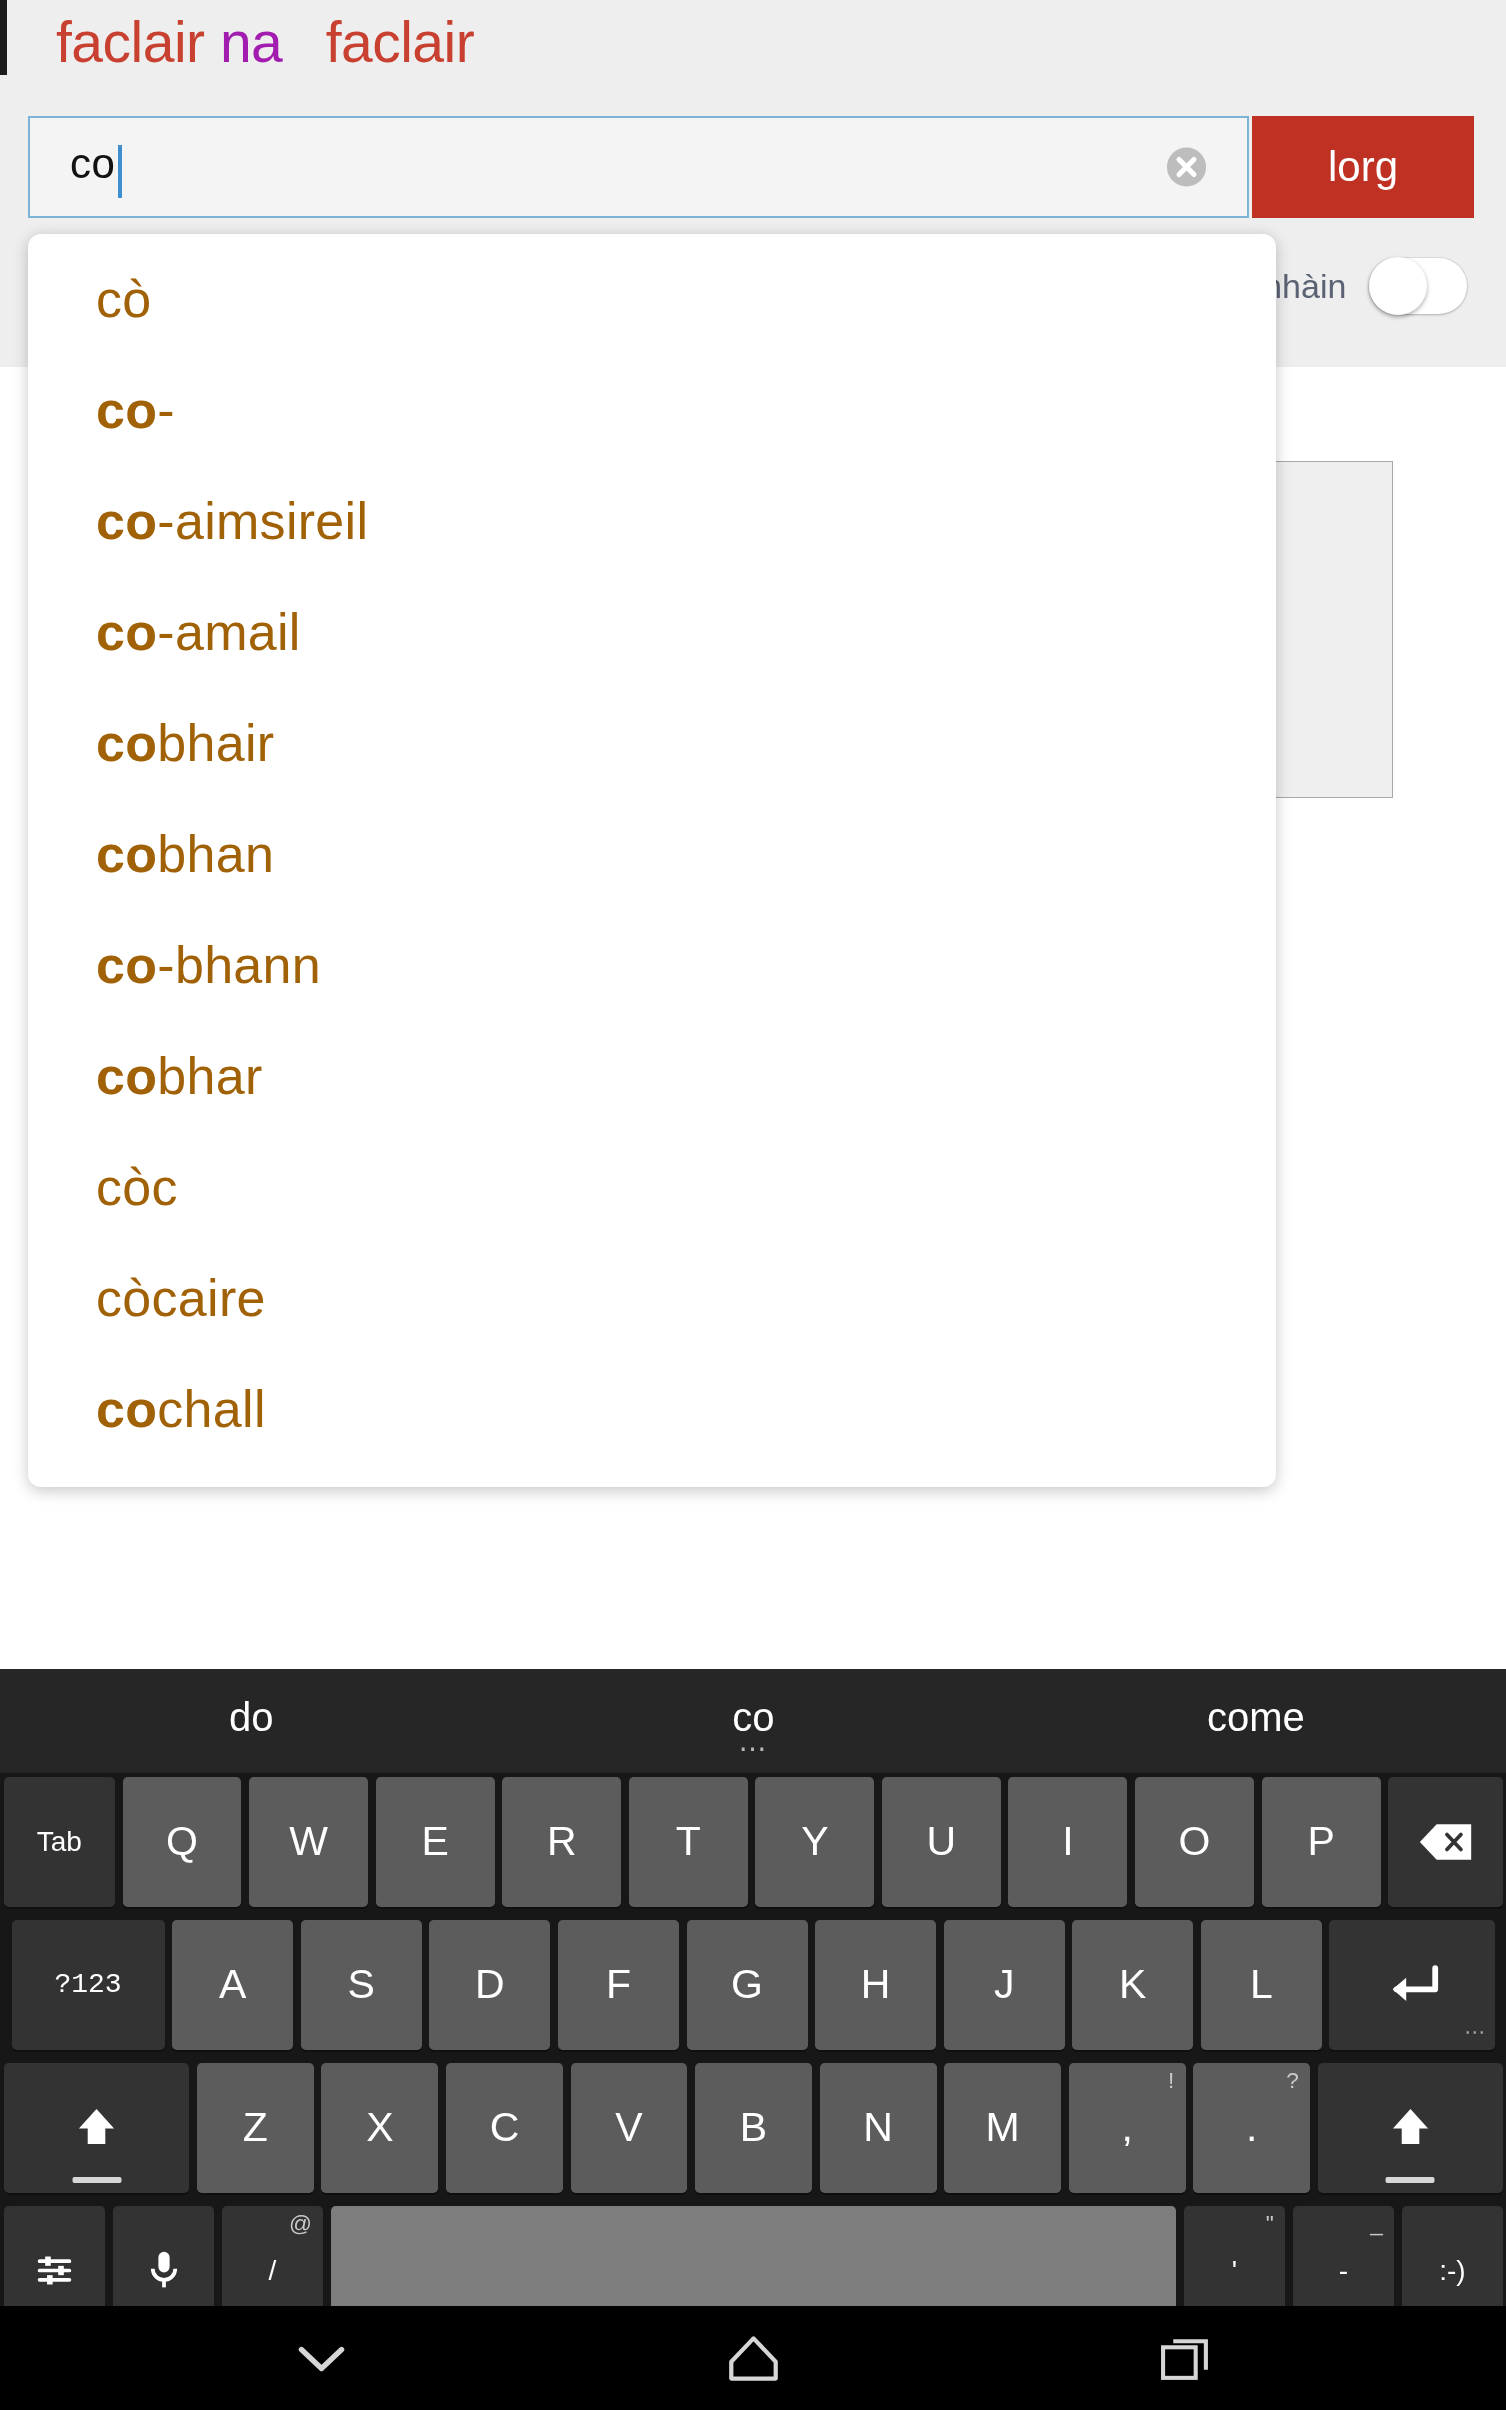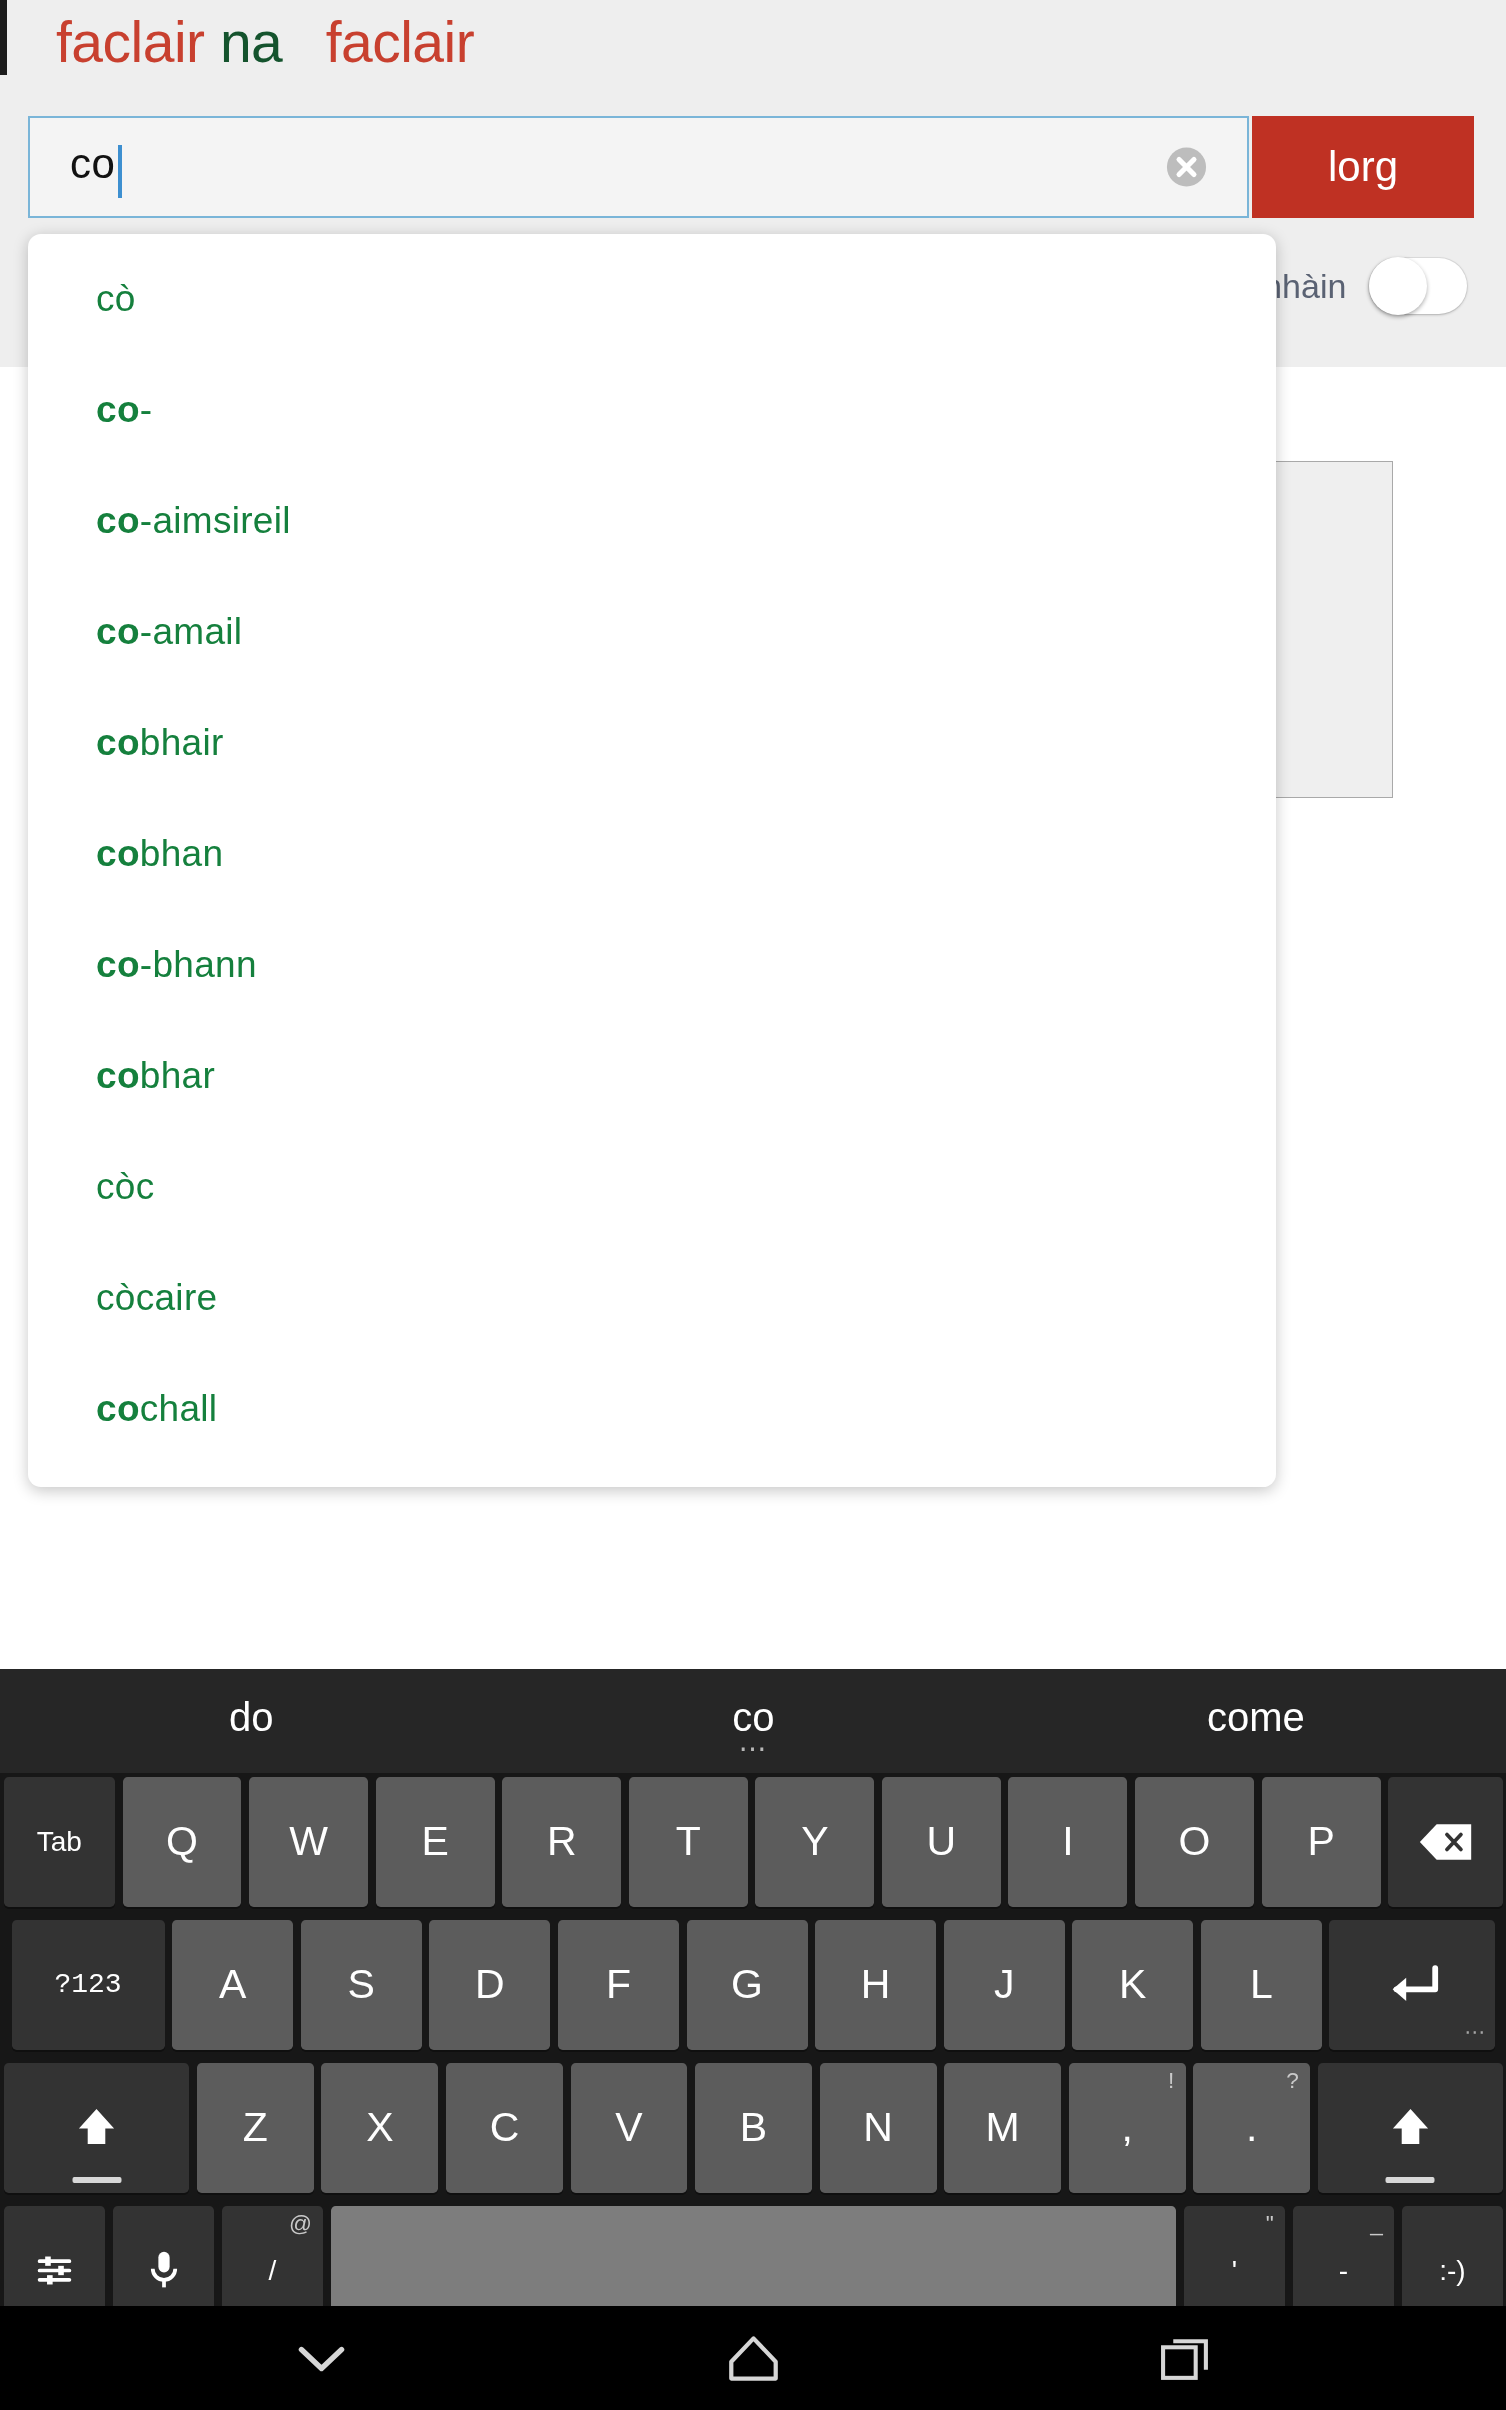--- a/index.html
+++ b/index.html
@@ -40,21 +40,21 @@
   .app-title {
     position: absolute;
     left: 28px;
     top: 9.4px;
     font-size: 57px;
     line-height: 66px;
     letter-spacing: -0.5px;
     white-space: nowrap;
   }
   .app-title .t-red  { color: #c8402f; margin-left: 28px; }
-  .app-title .t-blue { color: #14532d; }
+  .app-title .t-blue { color: #a21caf; }
 
   
   .search-row {
     position: absolute;
     left: 0;
     top: 116px;
     width: 1507px;
     height: 102px;
   }
 
@@ -168,22 +168,22 @@
     box-shadow: 0 3.8px 15px rgba(0,0,0,0.22);
     z-index: 40;
     overflow: hidden;
     padding: 9.4px 0 22.6px 0;
   }
   .ac-item {
     height: 111px;
     display: flex;
     align-items: center;
     padding-left: 68px;
-    font-size: 37px;
-    color: #15803d;
+    font-size: 52px;
+    color: #a16207;
     letter-spacing: 0.3px;
     white-space: nowrap;
   }
   .ac-item b { font-weight: 700; }
 
   
   .keyboard {
     position: absolute;
     left: 0;
     top: 1669px;

